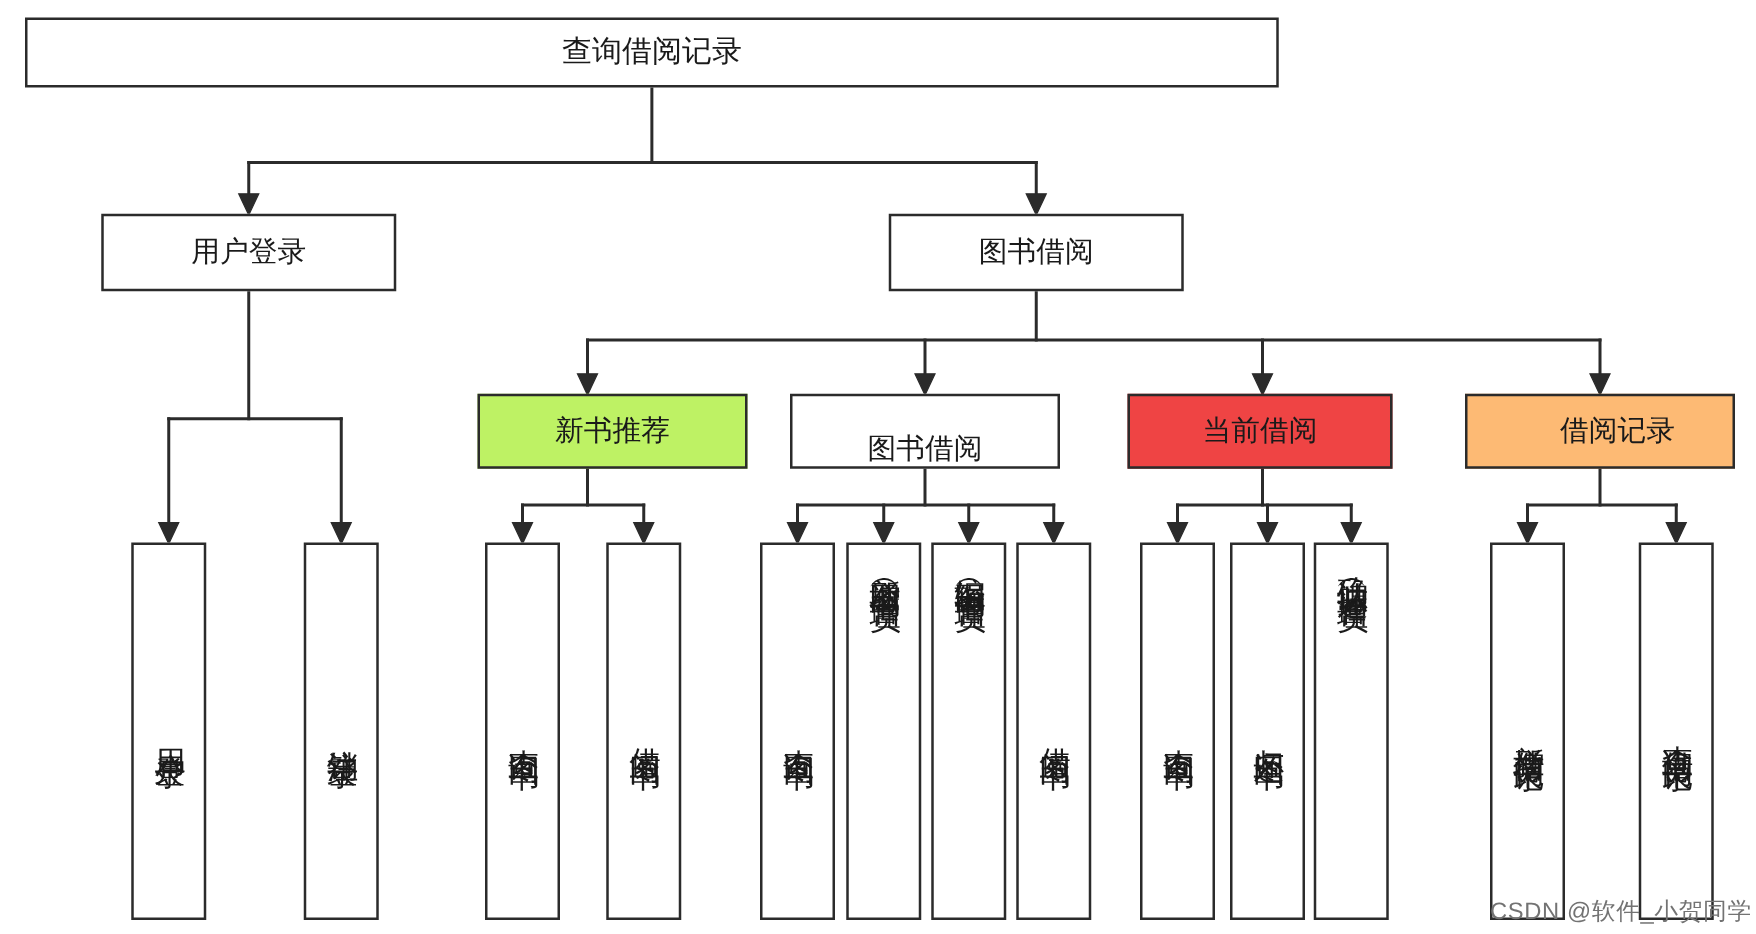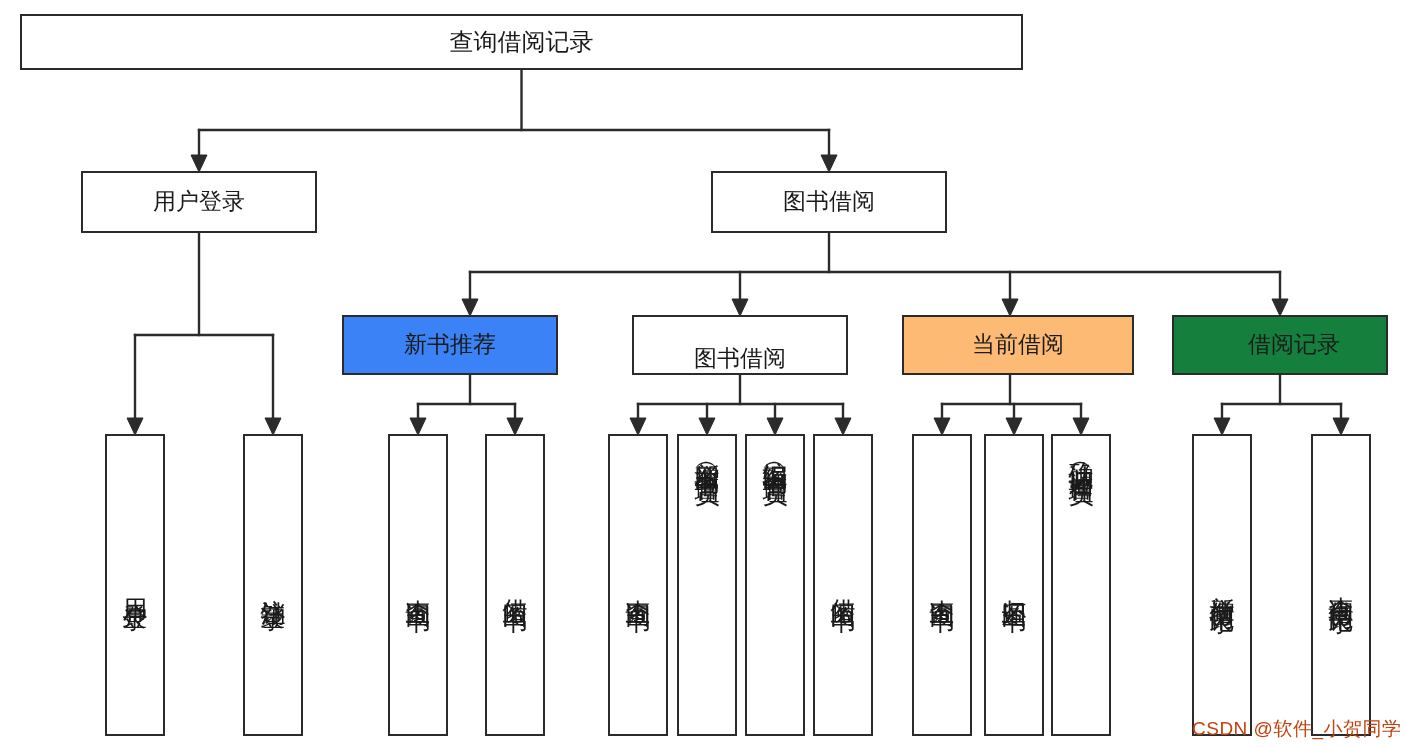--- a/index.html
+++ b/index.html
@@ -139,30 +139,30 @@
   <div id="node-layer">
       <div class="node horizontal root" style="left: 20px; top: 14px; width: 1003px; height: 56px; border-color: rgb(43, 43, 43); background: rgb(255, 255, 255);">
         <span class="node-label" style="color: rgb(26, 26, 26);">查询借阅记录</span>
       </div>
       <div class="node horizontal" style="left: 81px; top: 171px; width: 236px; height: 62px; border-color: rgb(43, 43, 43); background: rgb(255, 255, 255);">
         <span class="node-label" style="color: rgb(26, 26, 26);">用户登录</span>
       </div>
       <div class="node horizontal" style="left: 711px; top: 171px; width: 236px; height: 62px; border-color: rgb(43, 43, 43); background: rgb(255, 255, 255);">
         <span class="node-label" style="color: rgb(26, 26, 26);">图书借阅</span>
       </div>
-      <div class="node horizontal" style="left: 342px; top: 315px; width: 216px; height: 60px; border-color: rgb(43, 43, 43); background: #3b82f6;">
+      <div class="node horizontal" style="left: 382px; top: 315px; width: 216px; height: 60px; border-color: rgb(43, 43, 43); background: #bef264;">
         <span class="node-label" style="color: rgb(26, 26, 26);">新书推荐</span>
       </div>
       <div class="node horizontal" style="left: 632px; top: 315px; width: 216px; height: 60px; border-color: rgb(43, 43, 43); background: rgb(255, 255, 255);">
         <span class="node-label" style="color: rgb(26, 26, 26); margin-top: 28px;">图书借阅</span>
       </div>
-      <div class="node horizontal" style="left: 902px; top: 315px; width: 232px; height: 60px; border-color: rgb(43, 43, 43); background: #fdba74;">
+      <div class="node horizontal" style="left: 902px; top: 315px; width: 212px; height: 60px; border-color: rgb(43, 43, 43); background: #ef4444;">
         <span class="node-label" style="color: rgb(26, 26, 26);">当前借阅</span>
       </div>
-      <div class="node horizontal" style="left: 1172px; top: 315px; width: 216px; height: 60px; border-color: rgb(43, 43, 43); background: #15803d; padding-left: 28px;">
+      <div class="node horizontal" style="left: 1172px; top: 315px; width: 216px; height: 60px; border-color: rgb(43, 43, 43); background: #fdba74; padding-left: 28px;">
         <span class="node-label" style="color: rgb(26, 26, 26);">借阅记录</span>
       </div>
       <div class="node vertical anchor-mid" style="left: 105px; top: 434px; width: 60px; height: 302px; border-color: rgb(43, 43, 43); background: rgb(255, 255, 255);">
         <span class="node-label" style="color: rgb(26, 26, 26);">用户登录</span>
       </div>
       <div class="node vertical anchor-mid" style="left: 243px; top: 434px; width: 60px; height: 302px; border-color: rgb(43, 43, 43); background: rgb(255, 255, 255);">
         <span class="node-label" style="color: rgb(26, 26, 26);">注销登录</span>
       </div>
       <div class="node vertical anchor-mid" style="left: 388px; top: 434px; width: 60px; height: 302px; border-color: rgb(43, 43, 43); background: rgb(255, 255, 255);">
         <span class="node-label" style="color: rgb(26, 26, 26);">查询图书</span>
@@ -192,15 +192,15 @@
         <span class="node-label" style="color: rgb(26, 26, 26); margin-top: 6px;">确认归还（管理员）</span>
       </div>
       <div class="node vertical anchor-mid" style="left: 1192px; top: 434px; width: 60px; height: 302px; border-color: rgb(43, 43, 43); background: rgb(255, 255, 255);">
         <span class="node-label" style="color: rgb(26, 26, 26);">新增借阅记录</span>
       </div>
       <div class="node vertical anchor-mid" style="left: 1311px; top: 434px; width: 60px; height: 302px; border-color: rgb(43, 43, 43); background: rgb(255, 255, 255);">
         <span class="node-label" style="color: rgb(26, 26, 26);">查询借阅记录</span>
       </div>
     </div>
 
-  <div class="watermark" id="watermark" style="left: 1192px; top: 716px; color: #c2410c;">CSDN @软件_小贺同学</div>
+  <div class="watermark" id="watermark" style="left: 1192px; top: 716px; color: #737373;">CSDN @软件_小贺同学</div>
 
 </div>
 
 </body></html>

